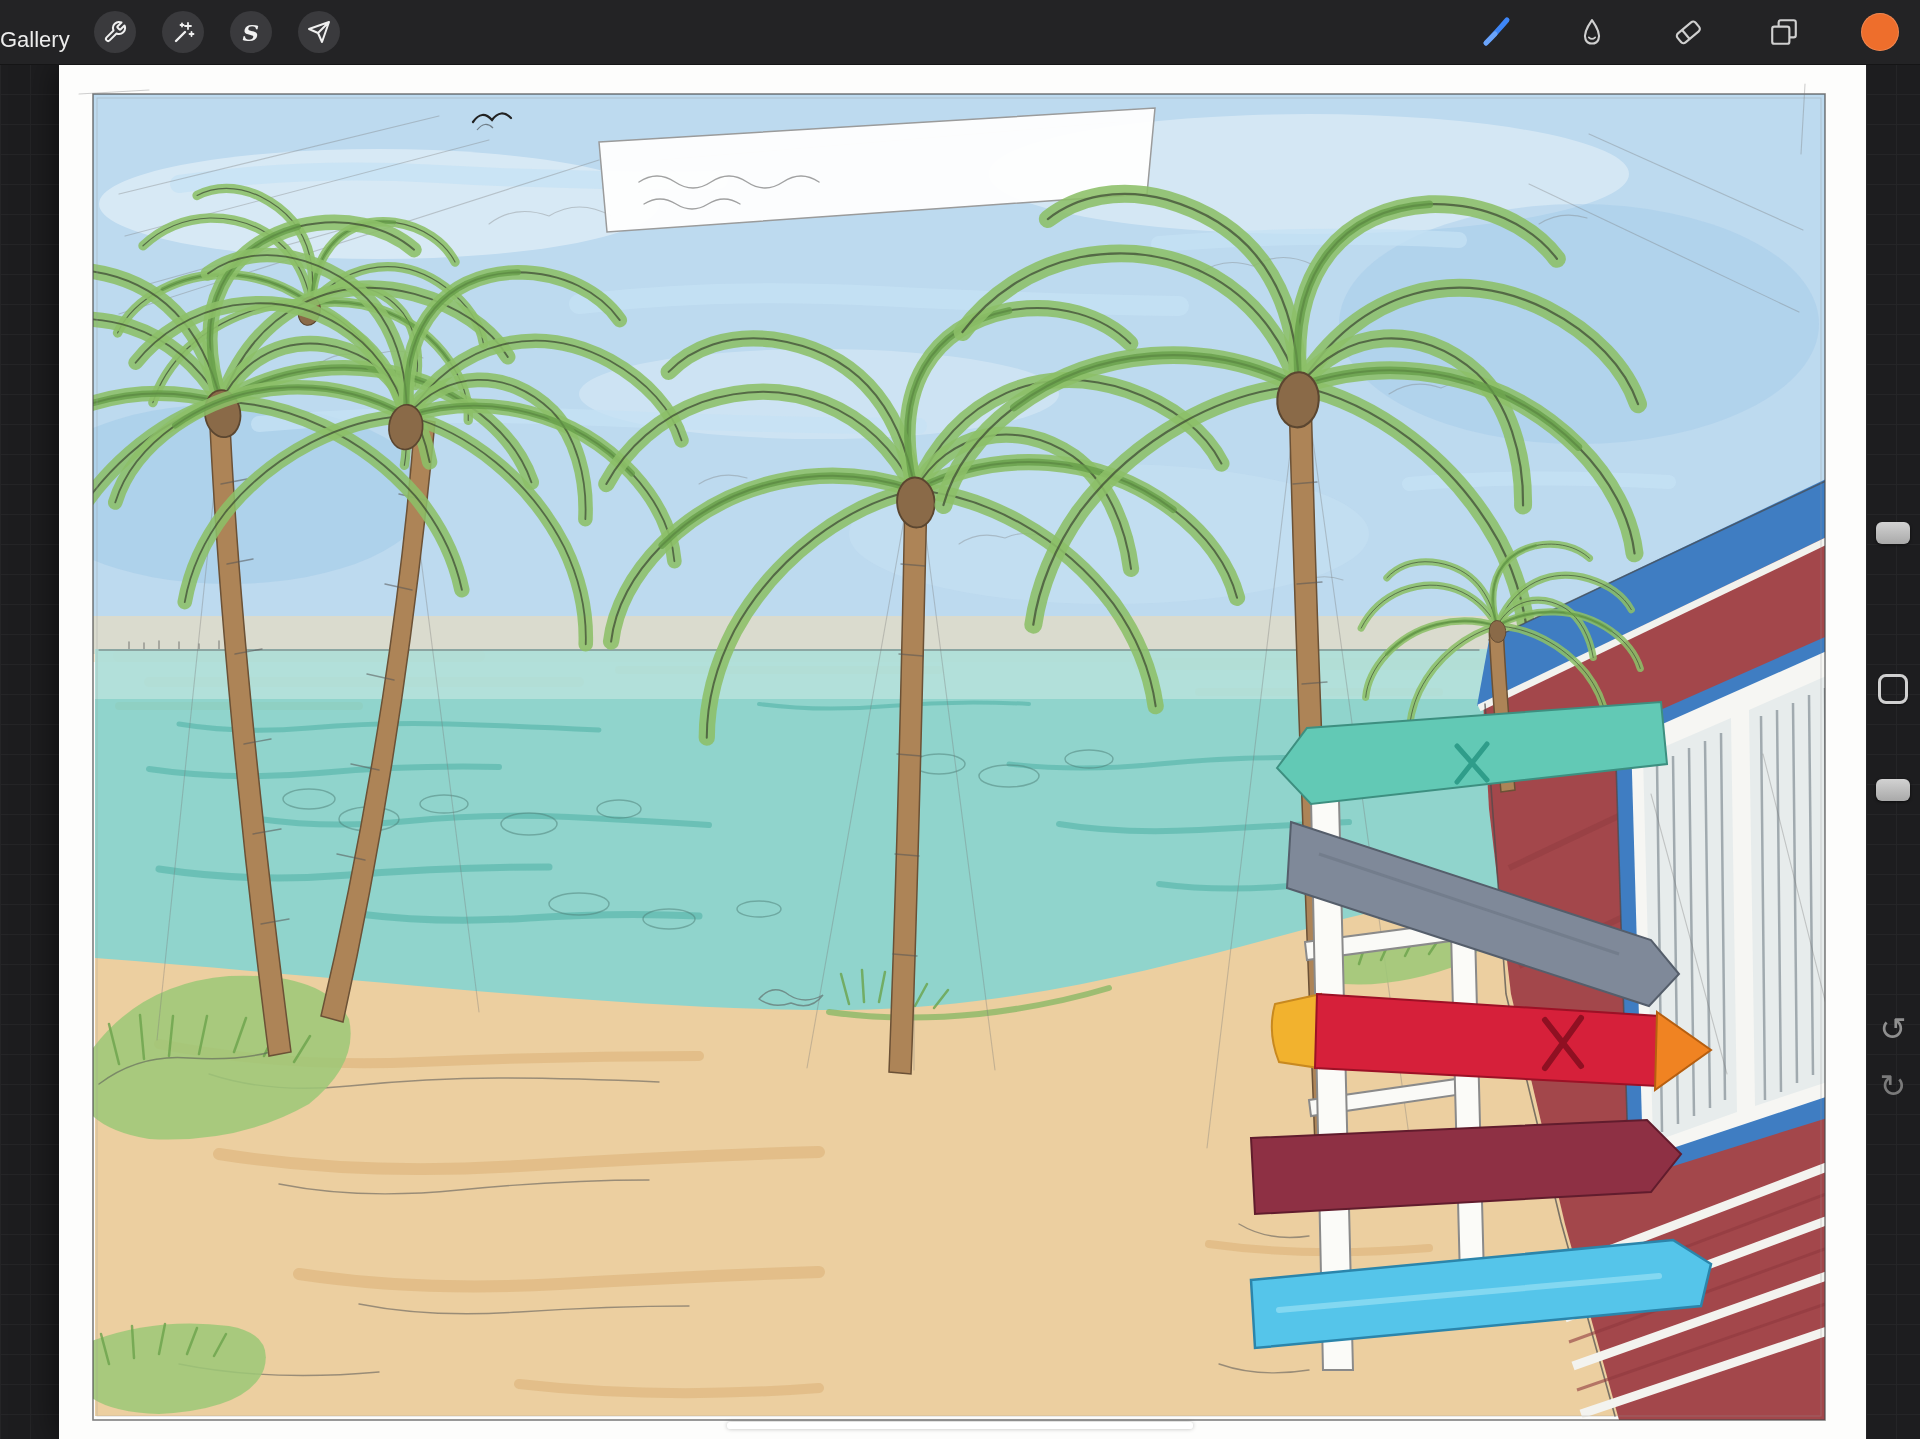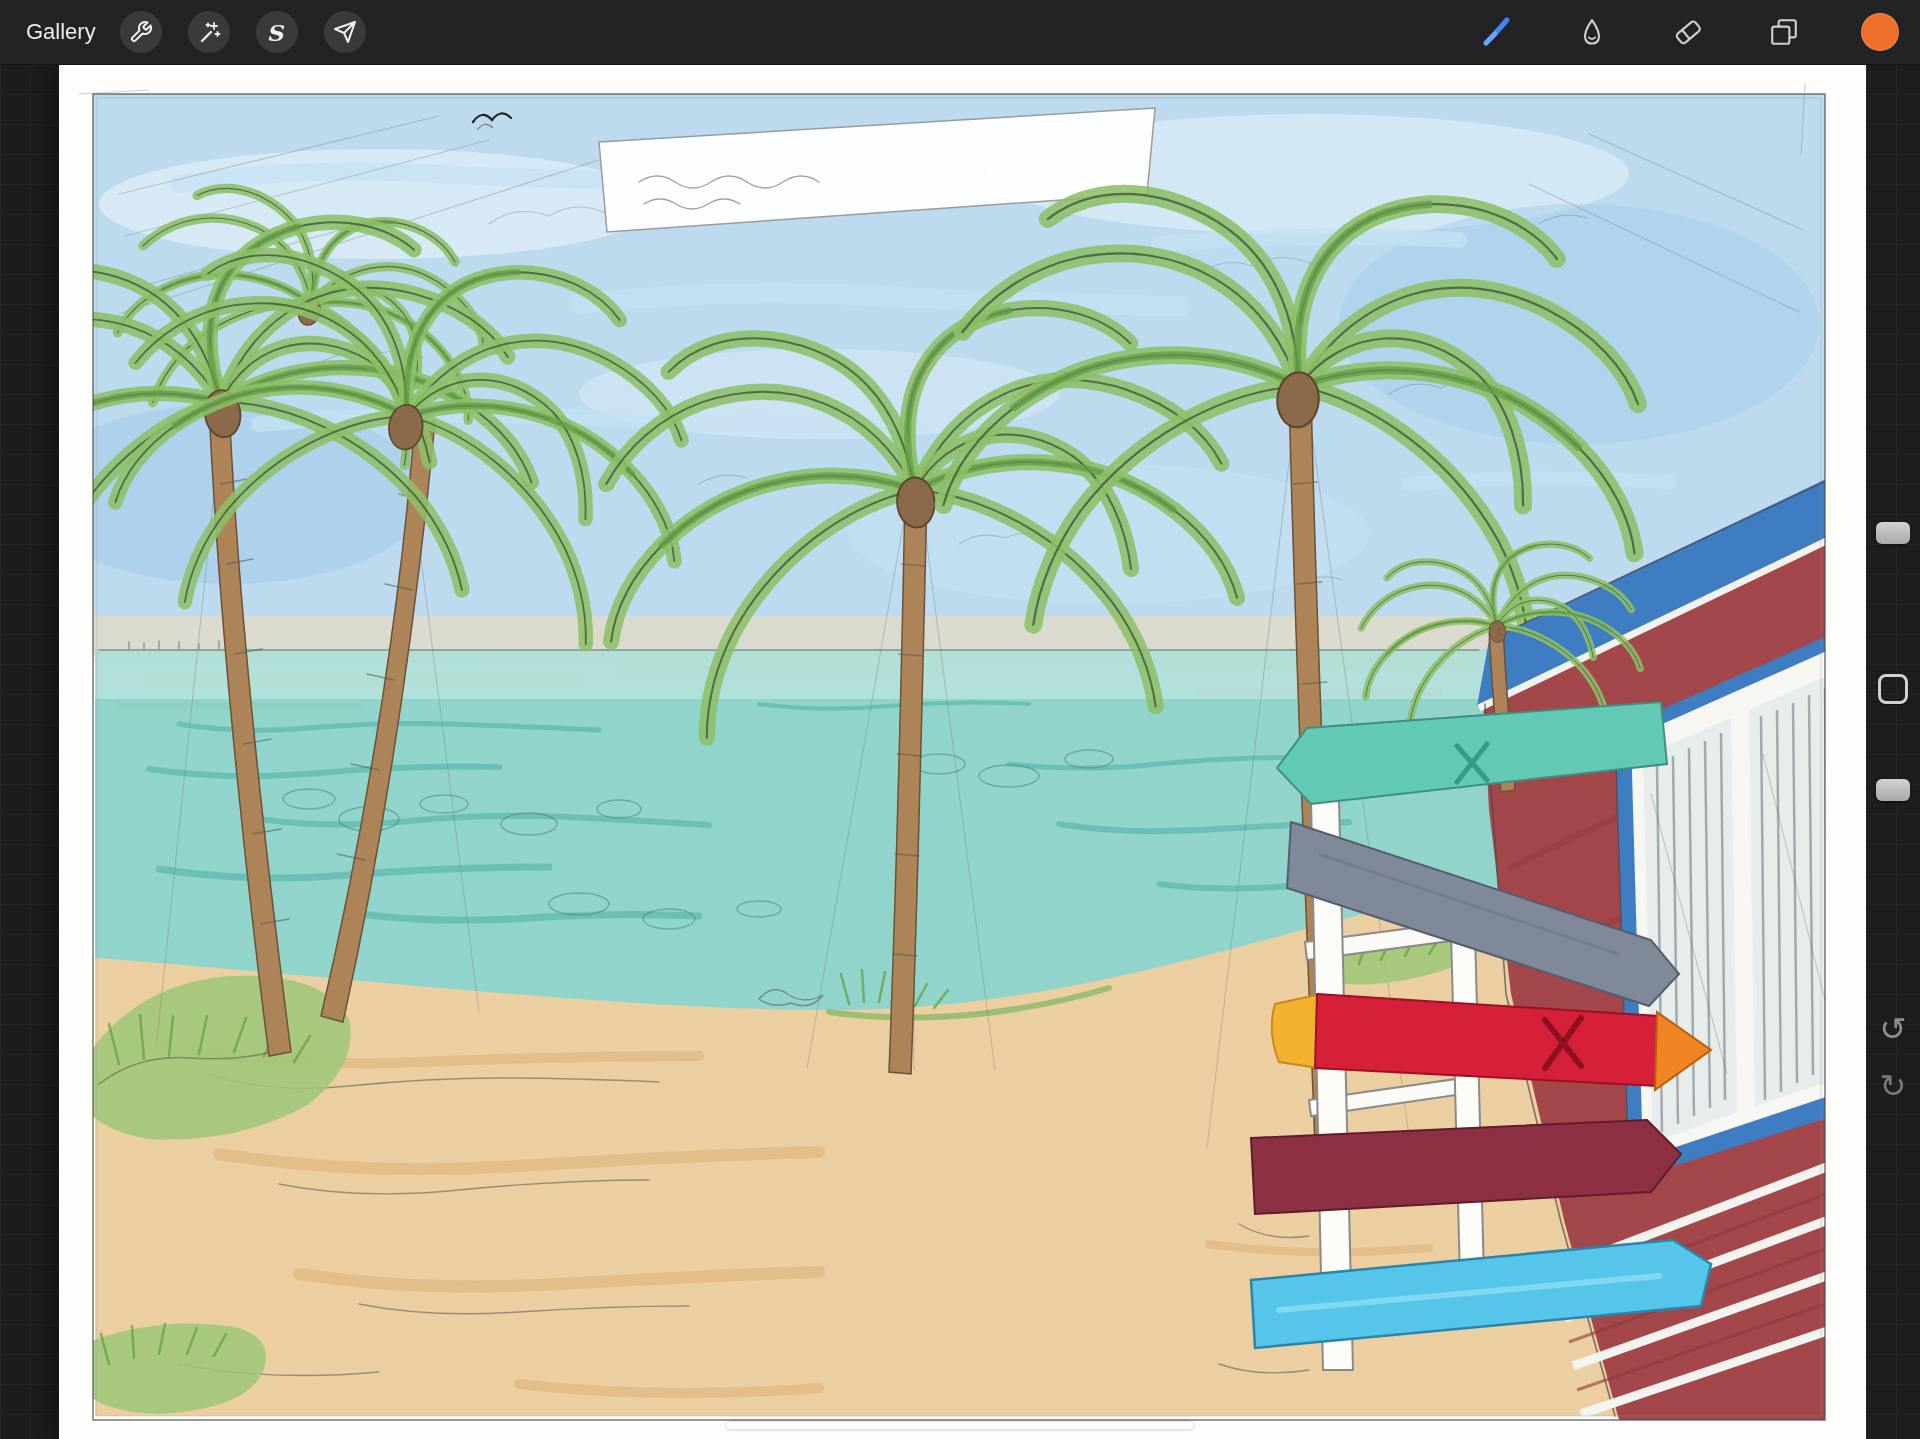--- a/index.html
+++ b/index.html
@@ -3,21 +3,21 @@
 <meta charset="utf-8">
 <style>
   html,body{margin:0;padding:0;background:#161617;}
   body{width:1920px;height:1439px;font-family:"Liberation Sans",sans-serif;overflow:hidden;}
   .app{position:relative;width:1920px;height:1439px;background:#1d1d1f;overflow:hidden;}
 
   
   .topbar{position:absolute;top:0;left:0;right:0;height:64px;background:#232325;
           border-bottom:1px solid #151516;display:flex;align-items:center;
           justify-content:space-between;z-index:5;}
-  .tb-left{display:flex;align-items:center;padding-left:26px;}
+  .tb-left{display:flex;align-items:flex-end;}
   .gallery-btn{background:none;border:none;color:#ececec;font-size:22px;
                font-family:"Liberation Sans",sans-serif;padding:0;cursor:pointer;}
   .tool-circles{display:flex;gap:26px;margin-left:24px;}
   .circle-btn{width:42px;height:42px;border-radius:50%;background:#3a3a3d;border:none;
               display:flex;align-items:center;justify-content:center;cursor:pointer;padding:0;}
   .sel-s{font-family:"DejaVu Serif",serif;font-style:italic;font-weight:bold;
          font-size:23px;color:#f2f2f2;line-height:1;}
   .tb-right{display:flex;align-items:center;gap:56px;padding-right:20px;}
   .flat-btn{width:40px;height:40px;background:none;border:none;display:flex;
             align-items:center;justify-content:center;cursor:pointer;padding:0;}

